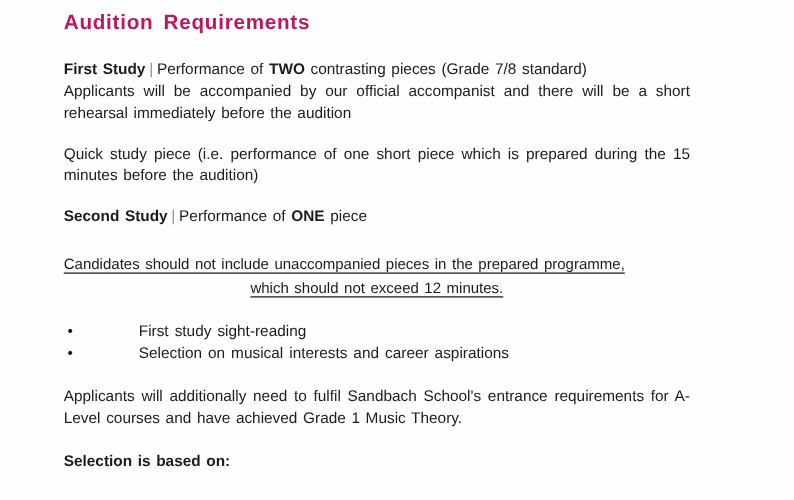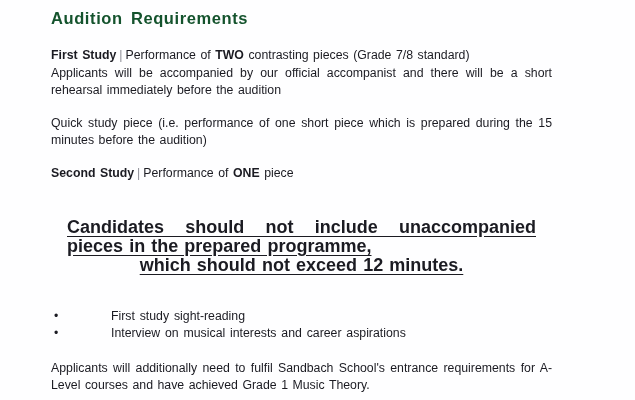--- a/index.html
+++ b/index.html
@@ -24,21 +24,21 @@
   .content {
     position: absolute;
     left: 51px;
     top: 0px;
     width: 501px;
   }
   h1.doc-heading {
     font-size: 16.5px;
     line-height: 20px;
     font-weight: bold;
-    color: #14532d;
+    color: #be185d;
     margin: 8px 0 2px 0;
     letter-spacing: 0.6px;
     word-spacing: 3px;
   }
   p.para {
     font-size: 12.3px;
     line-height: 17.6px;
     margin: 0;
     text-align: justify;
     text-justify: inter-word;
@@ -50,27 +50,27 @@
   .gap-md { height: 15px; }
   .gap-lg { height: 17px; }
   .gap-xl { height: 19px; }
   .b { font-weight: bold; }
   .sep {
     color: #8f8f98;
     font-weight: normal;
     padding: 0 3px;
   }
   .u-block {
-    font-size: 18px;
+    font-size: 12px;
     line-height: 19px;
-    font-weight: bold;
+    font-weight: normal;
     text-align: justify;
     text-justify: inter-word;
     word-spacing: 1.1px;
-    margin: 16px;
+    margin: 0;
   }
   .u-block .uline {
     text-decoration: underline;
     text-underline-offset: 2.5px;
   }
   .u-last {
     display: block;
     text-align: center;
   }
   ul.bullets {
@@ -118,21 +118,21 @@
     <p class="para nojust"><span class="b">Second Study</span><span class="sep">|</span><span>Performance of </span><span class="b">ONE</span><span> piece</span></p>
 
     <div class="gap-xl"></div>
 
     <p class="u-block"><span class="uline">Candidates should not include unaccompanied pieces in the prepared programme,</span><span class="uline u-last">which should not exceed 12 minutes.</span></p>
 
     <div class="gap-lg"></div>
 
     <ul class="bullets">
       <li><span class="dot">•</span><span>First study sight-reading</span></li>
-      <li><span class="dot">•</span><span>Interview on musical interests and career aspirations</span></li>
+      <li><span class="dot">•</span><span>Selection on musical interests and career aspirations</span></li>
     </ul>
 
     <div class="gap-lg"></div>
 
     <p class="para">Applicants will additionally need to fulfil Sandbach School's entrance requirements for A-Level courses and have achieved Grade 1 Music Theory.</p>
 
     <div class="gap-lg"></div>
 
     <p class="para nojust b">Selection is based on:</p>
 

